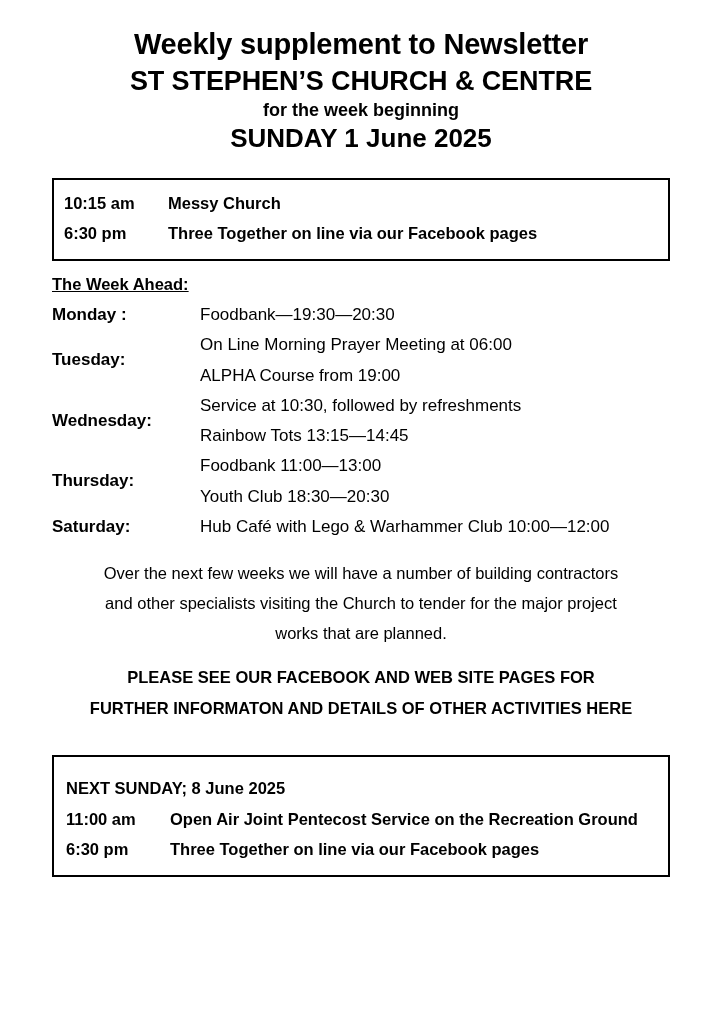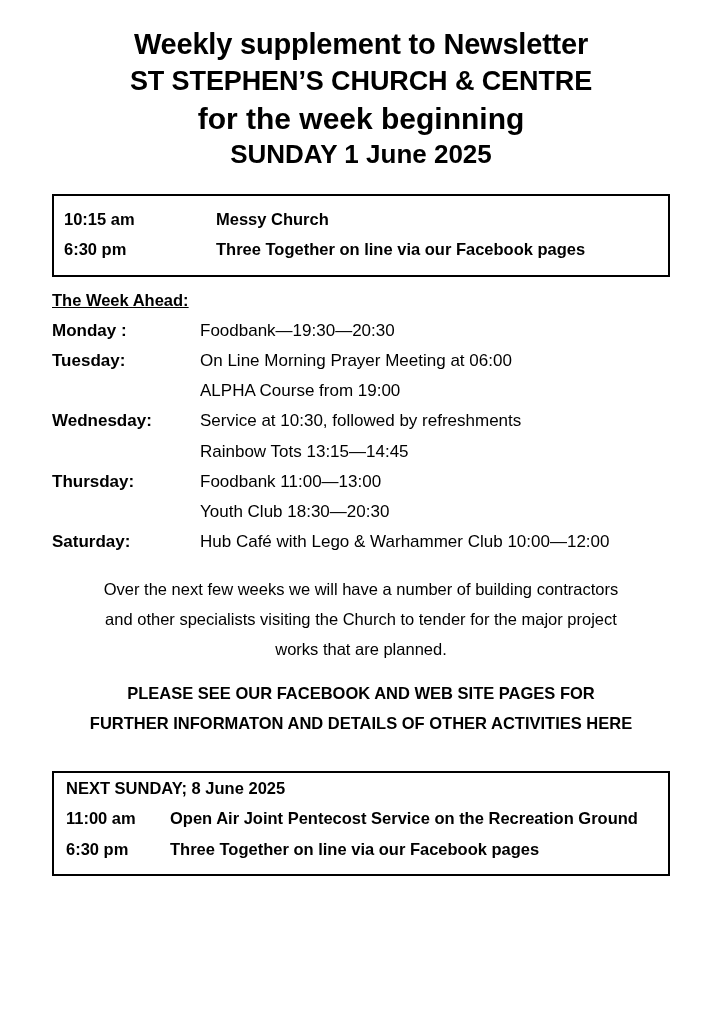--- a/index.html
+++ b/index.html
@@ -29,57 +29,57 @@
     font-weight: bold;
     line-height: 1.30;
   }
   .heading .h-line {
     display: block;
     white-space: nowrap;
   }
   .h1 { font-size: 29px; letter-spacing: -0.2px; }
   .h2 { font-size: 27px; letter-spacing: -0.1px; }
   .h3 { font-size: 27px; letter-spacing: -0.1px; }
-  .h4 { font-size: 30px; }
+  .h4 { font-size: 18px; }
   .h5 { font-size: 26px; }
 
   
   .box {
     border: 2px solid #000;
     box-sizing: border-box;
     margin: 22px 22px 0 22px;
     padding: 8px 10px 10px 10px;
   }
   .box-row {
     display: flex;
     font-size: 16.5px;
     font-weight: bold;
     line-height: 1.85;
     white-space: nowrap;
   }
   .box-row .time {
     width: 104px;
     flex: 0 0 104px;
   }
-  .box-row .desc { flex: 1 1 auto; margin-left: 48px; }
+  .box-row .desc { flex: 1 1 auto; }
 
   
   .week-title {
     margin: 14px 0 4px 22px;
     font-size: 16.5px;
     font-weight: bold;
     text-decoration: underline;
     display: inline-block;
   }
   .week-list {
     margin: 2px 0 0 22px;
   }
   .week-day {
     display: flex;
-    align-items: flex-start;
+    align-items: center;
     font-size: 17px;
     line-height: 1.78;
   }
   .week-day .day-label {
     width: 148px;
     flex: 0 0 148px;
     font-weight: bold;
     white-space: nowrap;
   }
   .week-day .day-events {
@@ -104,21 +104,21 @@
     text-align: center;
     font-weight: bold;
     font-size: 16.5px;
     line-height: 1.85;
   }
   .shout .sl { display: block; white-space: nowrap; }
 
   
   .box.next {
     margin-top: 32px;
-    padding: 0 10px 10px 12px;
+    padding: 16px 10px 10px 12px;
   }
   .next-title {
     font-size: 16.5px;
     font-weight: bold;
     line-height: 1.85;
     white-space: nowrap;
   }
   .next-row {
     display: flex;
     font-size: 16.5px;

